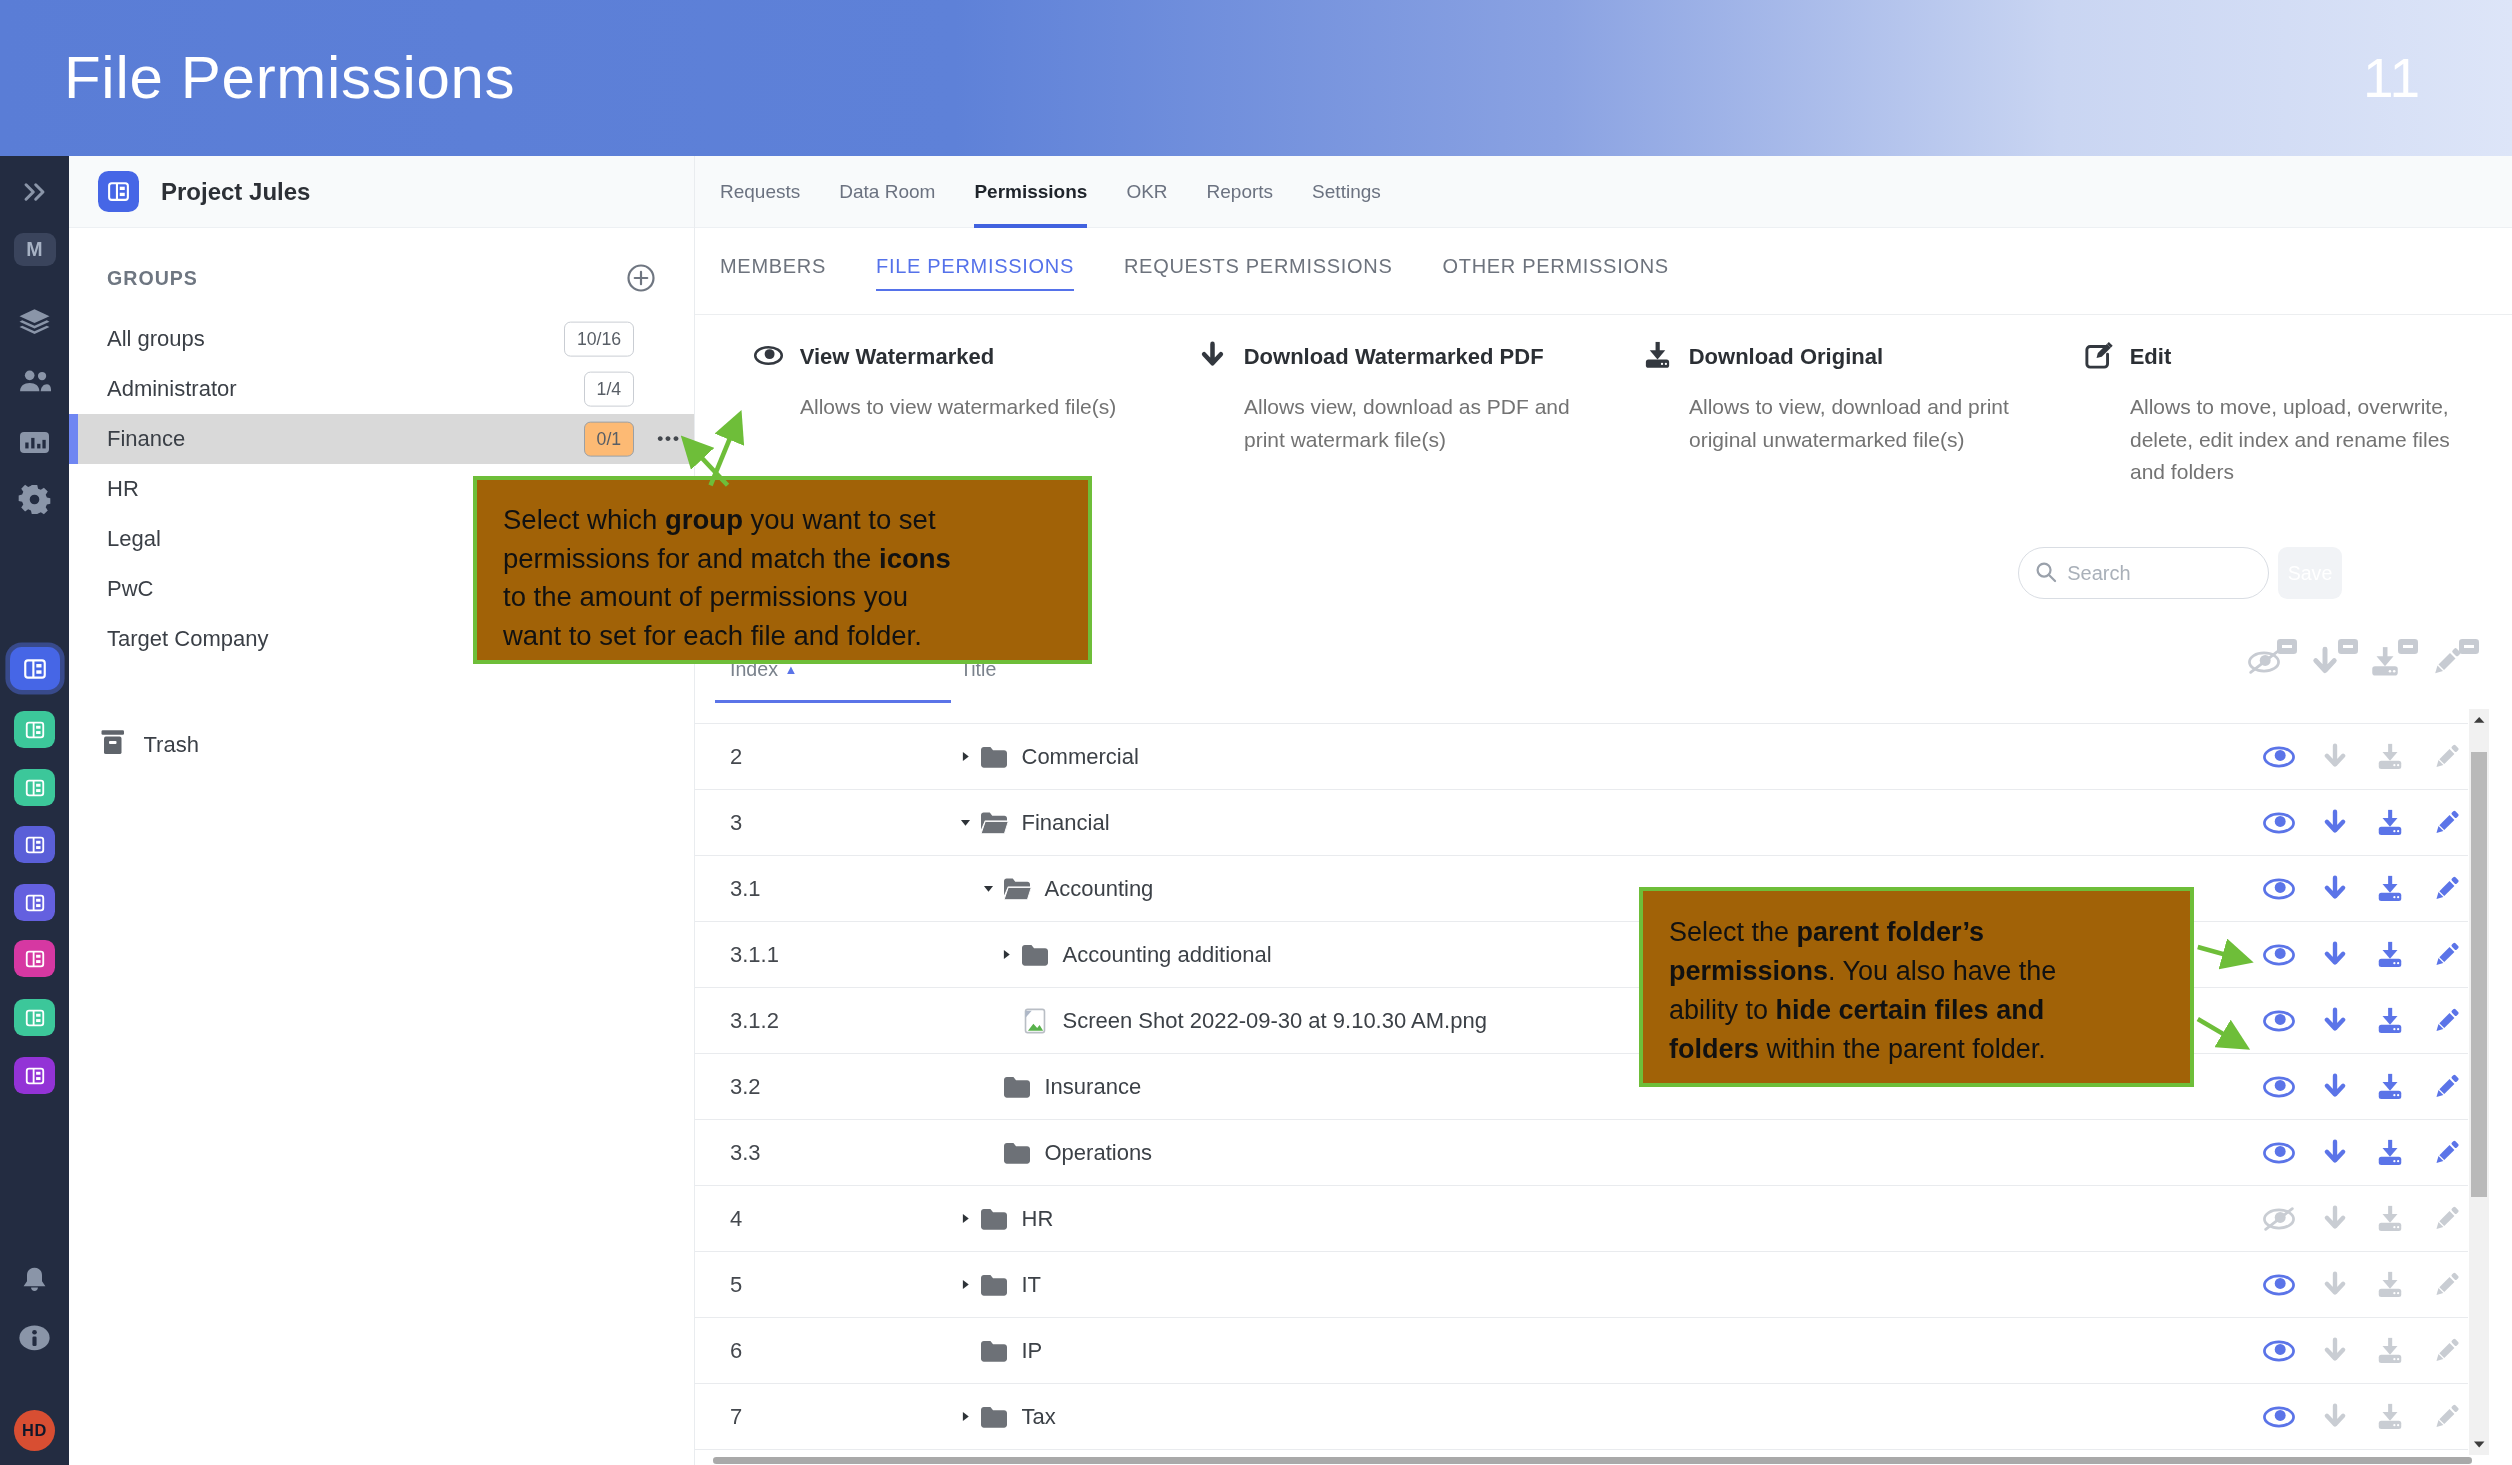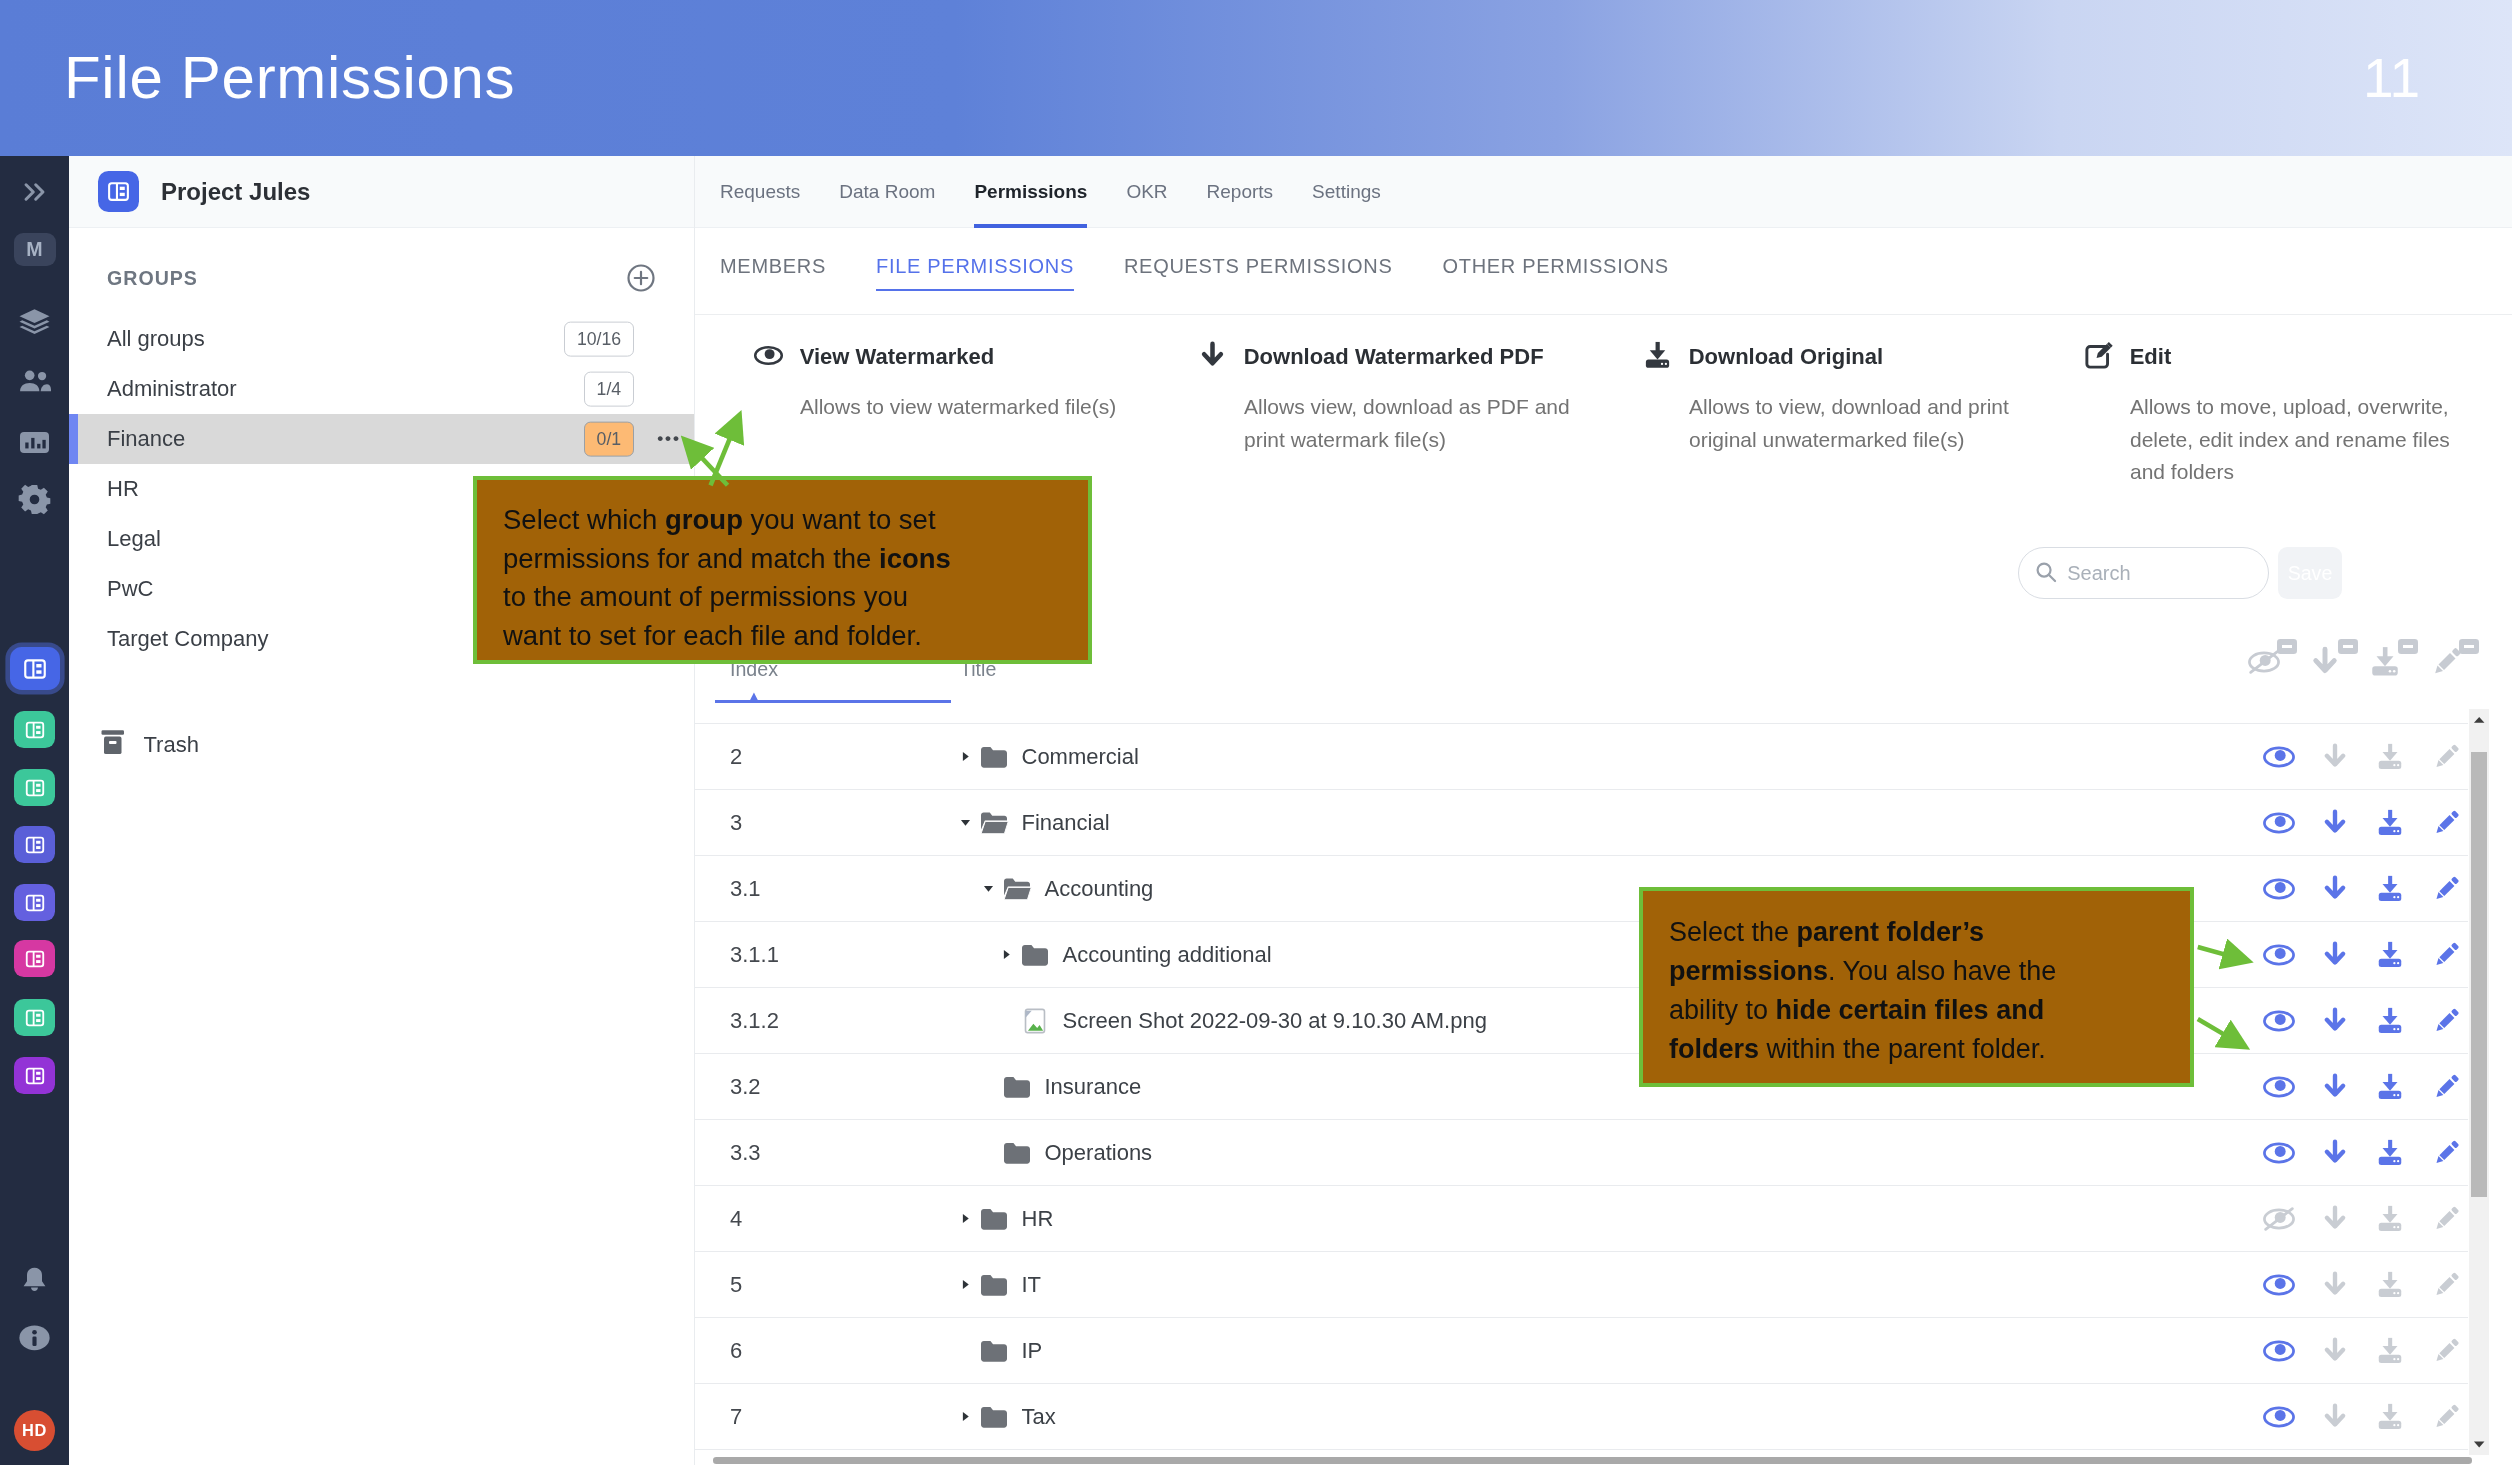--- a/index.html
+++ b/index.html
@@ -20,21 +20,21 @@
   .rail-item svg { display:block; }
   .m-tile { width:42px; height:33px; background:#3a445c; border-radius:9.2px; color:#a7b2c4;
     font-size:19.6px; font-weight:700; display:flex; align-items:center; justify-content:center; }
   .proj-tile { position:absolute; left:0; width:69px; display:flex; justify-content:center; }
   .proj-tile .tile { width:41px; height:37px; border-radius:9.8px; display:flex; align-items:center;
     justify-content:center; color:#fff; }
   .proj-tile.active .tile { width:50px; height:43px; border-radius:11.8px;
     box-shadow:0 0 0 4.6px rgba(83,110,230,.45); }
   .tile svg { width:22px; height:22px; }
   .proj-tile.active .tile svg { width:26px; height:26px; }
-  .rail-avatar { width:41px; height:41px; border-radius:50%; color:#ffffff; font-size:16.4px; font-weight:700;
+  .rail-avatar { width:41px; height:41px; border-radius:50%; color:#0f172a; font-size:16.4px; font-weight:700;
     display:flex; align-items:center; justify-content:center; letter-spacing:0.7px; }
 
   
   .groups-panel { position:absolute; left:69px; top:156px; width:626px; height:1310px;
     background:#fff; border-right:1.3px solid #e9ecef; }
   .panel-header { height:72px; background:#f8fafb; border-bottom:1.3px solid #edf0f3;
     display:flex; align-items:center; padding-left:29px; }
   .project-logo { width:41px; height:41px; border-radius:10.5px; background:#4666e6; color:#fff;
     display:flex; align-items:center; justify-content:center; }
   .project-logo svg { width:25px; height:25px; }
@@ -417,21 +417,21 @@
           <circle cx="37" cy="37" r="1.8" fill="#fff"></circle>
         </svg><span class="minus-badge"></span></span>
       <span class="bulk-icon"><svg viewBox="0 0 48 48">
           <g transform="rotate(45 24 24)">
             <rect x="19" y="0" width="11" height="8" rx="2.5" fill="currentColor"></rect>
             <rect x="19" y="11" width="11" height="23" fill="currentColor"></rect>
             <path d="M19 36l5.5 10L30 36z" fill="currentColor"></path>
           </g>
         </svg><span class="minus-badge"></span></span>
     </div>
-  <div class="col-label" style="left:35px;flex-direction:column;">
+  <div class="col-label" style="left:35px;">
     <span>Index</span>
       <span class="sort">▲</span>
   </div>
   <div class="col-label" style="left:265px;">
     <span>Title</span>
   </div>
   <div class="index-sort-line"></div>
 
   <div class="rows" id="rows">
       <div class="frow">

